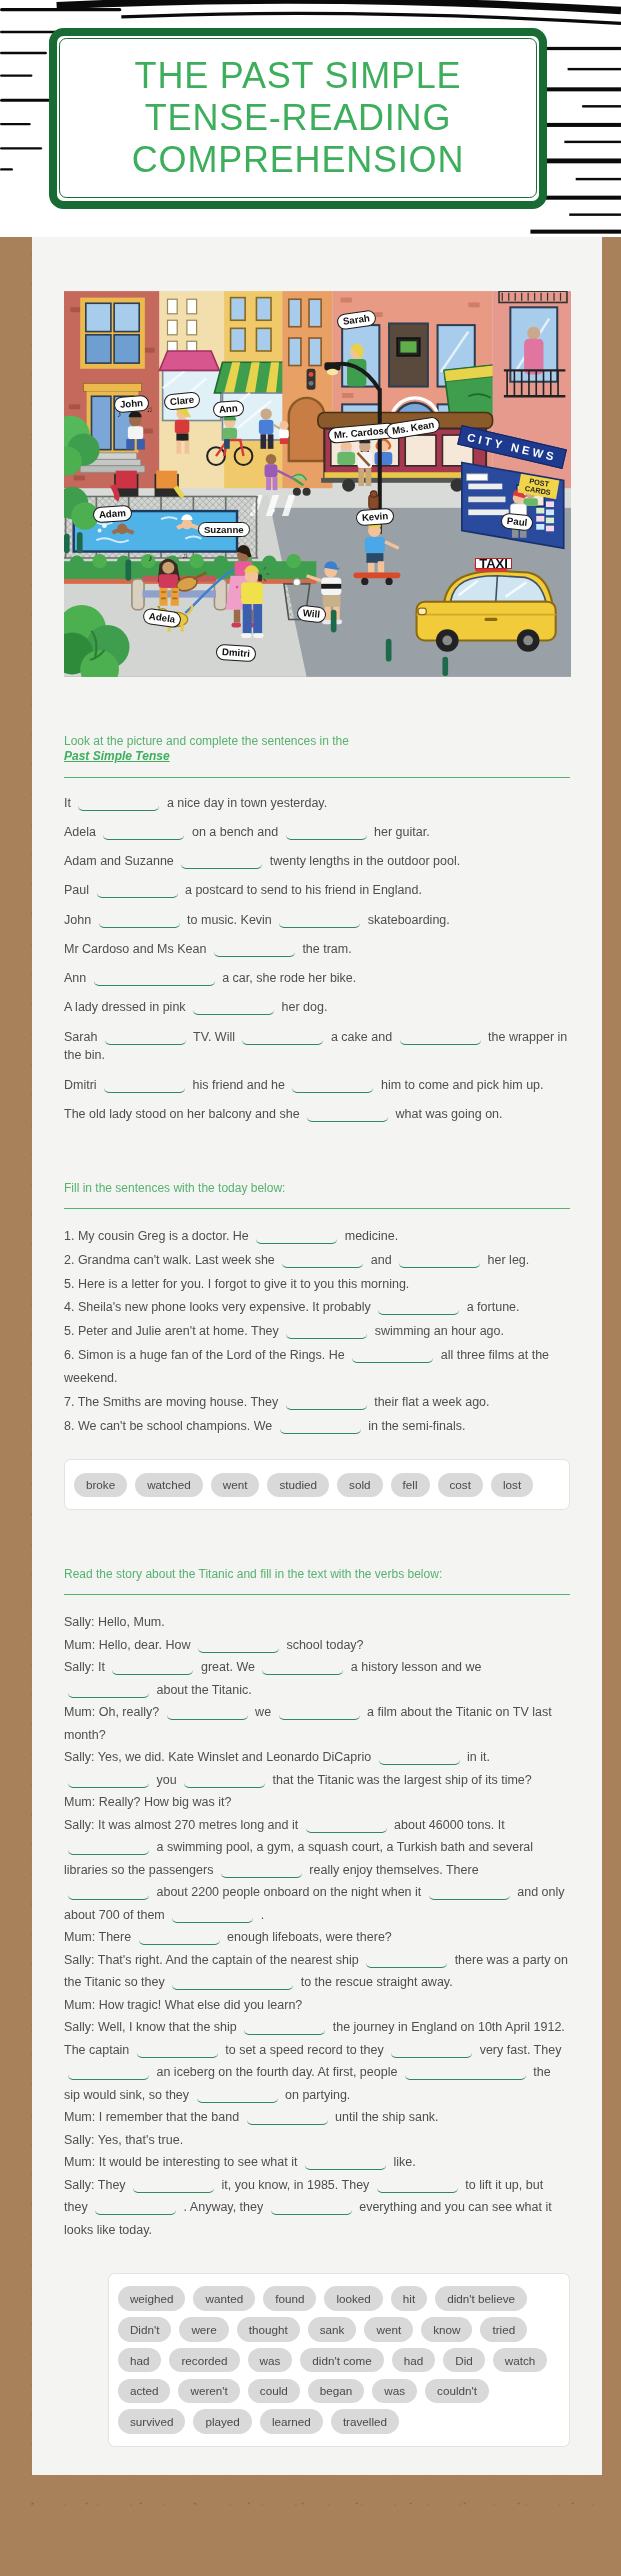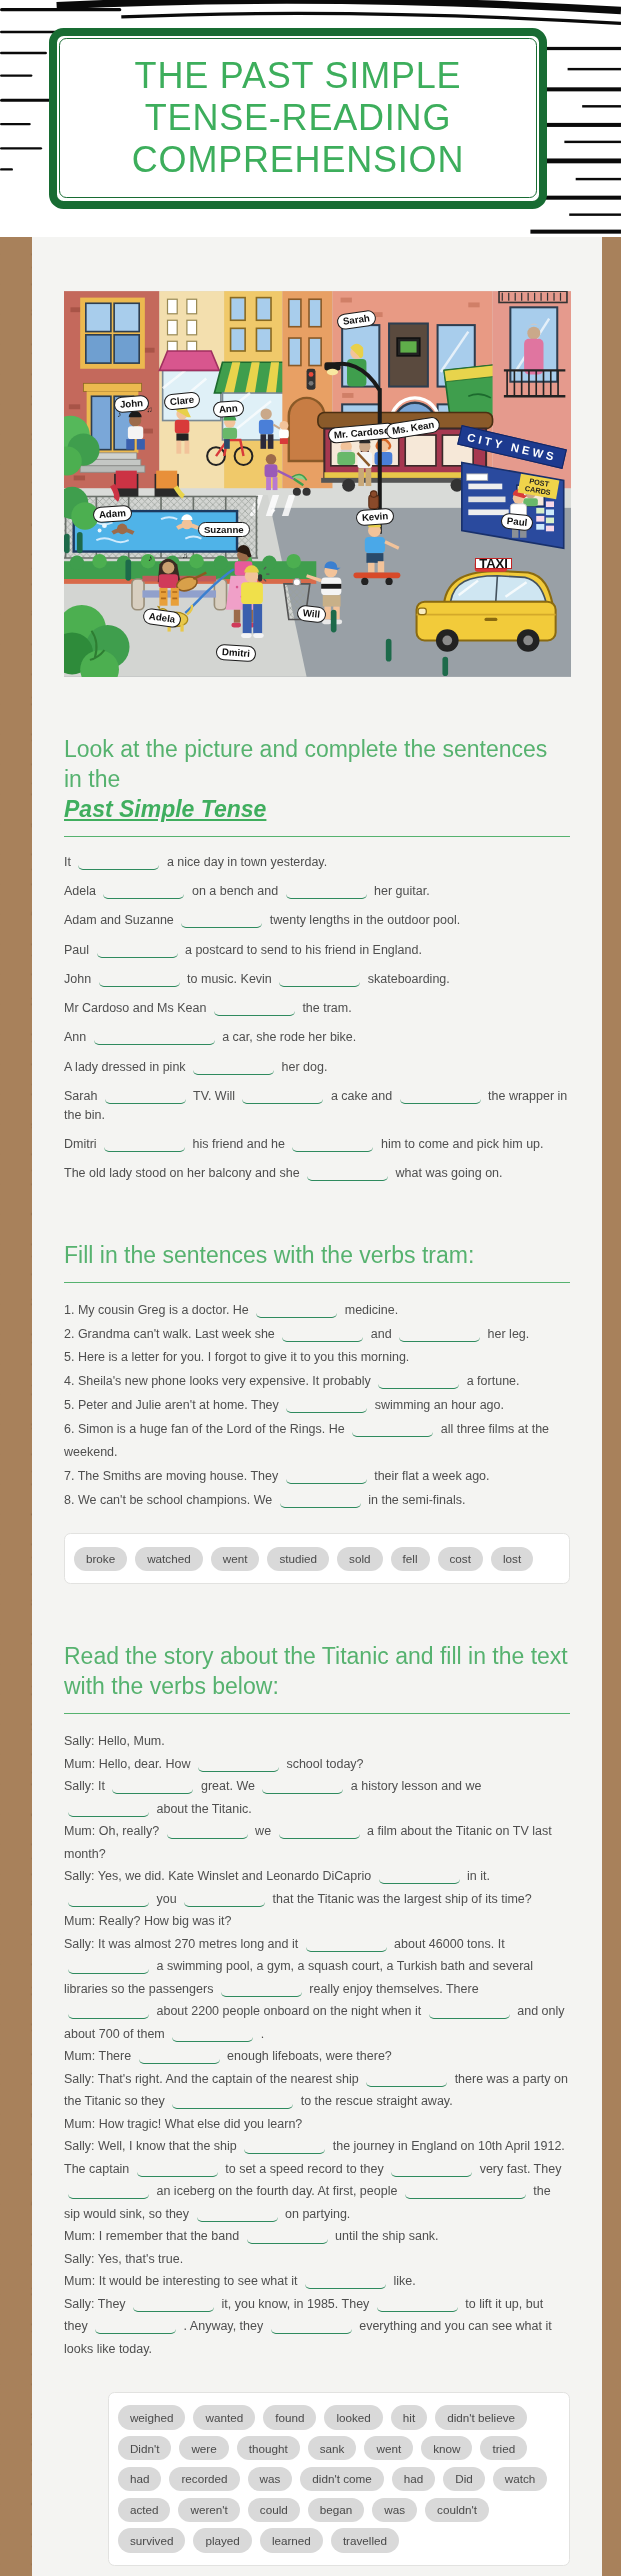--- a/index.html
+++ b/index.html
@@ -118,21 +118,21 @@
     border:1.6px solid #c22222;
     color:#111;
     font-size:13px; font-weight:700;
     padding:0 3.2px;
     line-height:9px;
     z-index:3;
   }
   
   .section-heading {
     color:#56b26f;
-    font-size:23px;
+    font-size:12px;
     line-height:1.32;
     font-weight:400;
     margin-top:57px;
   }
   .section-heading .em-link {
     display:block;
     font-style:italic;
     font-weight:700;
     color:#3fae5e;
     text-decoration:underline;
@@ -675,21 +675,21 @@
         <p class="fill-line">Paul <span class="blank"></span> a postcard to send to his friend in England.</p>
         <p class="fill-line">John <span class="blank"></span> to music. Kevin <span class="blank"></span> skateboarding.</p>
         <p class="fill-line">Mr Cardoso and Ms Kean <span class="blank"></span> the tram.</p>
         <p class="fill-line">Ann <span class="blank wide"></span> a car, she rode her bike.</p>
         <p class="fill-line">A lady dressed in pink <span class="blank"></span> her dog.</p>
         <p class="fill-line">Sarah <span class="blank"></span> TV. Will <span class="blank"></span> a cake and <span class="blank"></span> the wrapper in the bin.</p>
         <p class="fill-line">Dmitri <span class="blank"></span> his friend and he <span class="blank"></span> him to come and pick him up.</p>
         <p class="fill-line">The old lady stood on her balcony and she <span class="blank"></span> what was going on.</p>
       </div>
 
-  <h2 class="section-heading">Fill in the sentences with the verbs tram:</h2>
+  <h2 class="section-heading">Fill in the sentences with the today below:</h2>
   <hr class="heading-rule">
   <div>
         <p class="s2-line">1. My cousin Greg is a doctor. He <span class="blank"></span> medicine.</p>
         <p class="s2-line">2. Grandma can't walk. Last week she <span class="blank"></span> and <span class="blank"></span> her leg.</p>
         <p class="s2-line">5. Here is a letter for you. I forgot to give it to you this morning.</p>
         <p class="s2-line">4. Sheila's new phone looks very expensive. It probably <span class="blank"></span> a fortune.</p>
         <p class="s2-line">5. Peter and Julie aren't at home. They <span class="blank"></span> swimming an hour ago.</p>
         <p class="s2-line">6. Simon is a huge fan of the Lord of the Rings. He <span class="blank"></span> all three films at the weekend.</p>
         <p class="s2-line">7. The Smiths are moving house. They <span class="blank"></span> their flat a week ago.</p>
         <p class="s2-line">8. We can't be school champions. We <span class="blank"></span> in the semi-finals.</p>

